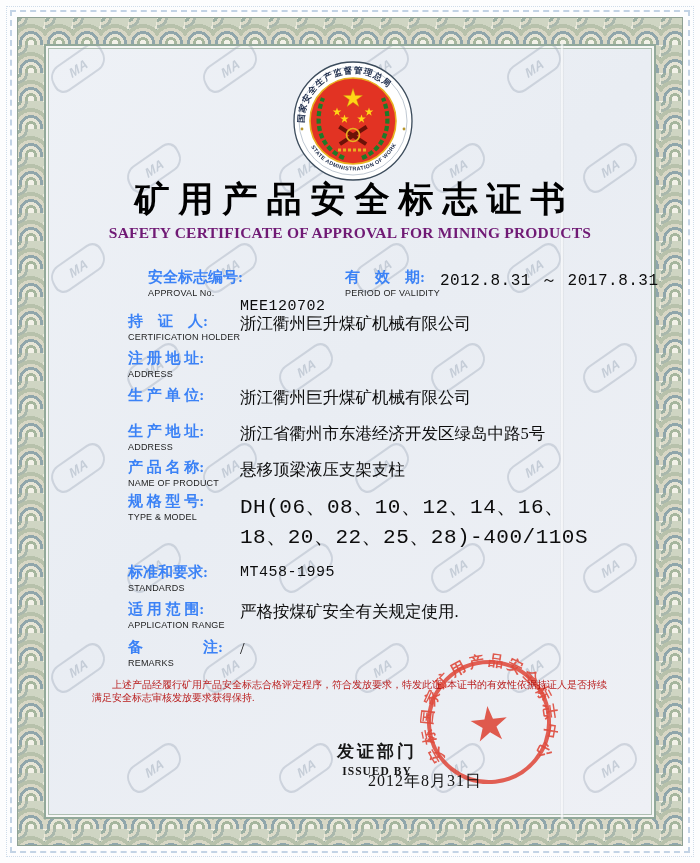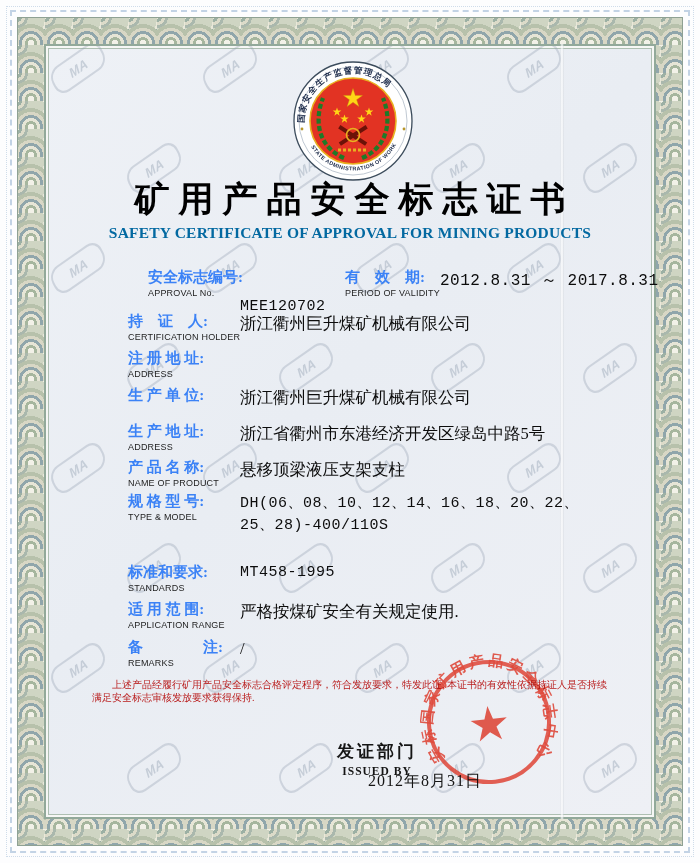--- a/index.html
+++ b/index.html
@@ -55,21 +55,21 @@
   .content{position:absolute; inset:0; z-index:3;}
 
   .emblem{position:absolute; left:291px; top:59px;}
   .title{
     position:absolute; left:0; right:0; top:176px; text-align:center;
     font-size:35px; font-weight:bold; letter-spacing:9px; text-indent:9px;
     color:#000000;
   }
   .subtitle{
     position:absolute; left:0; right:0; top:224px; text-align:center;
-    font-size:15.5px; font-weight:bold; letter-spacing:.2px; color:#0369a1;
+    font-size:15.5px; font-weight:bold; letter-spacing:.2px; color:#701a75;
   }
 
   .lbl-cn{font-size:15px; font-weight:bold; white-space:nowrap; color:#3b82f6;}
   .lbl-en{
     font-size:9px; color:#1d1d1d; margin-top:1px; letter-spacing:.2px;
     font-family:"Liberation Sans","DejaVu Sans",sans-serif; white-space:nowrap;
   }
   .val-cn{font-size:16.5px; color:#0c0c0c; white-space:nowrap;}
   .val-mono{
     font-family:"Liberation Mono","DejaVu Sans Mono",monospace;
@@ -212,21 +212,21 @@
       <div class="val val-cn">浙江省衢州市东港经济开发区绿岛中路5号</div>
     </div>
     <div class="frow" style="top:458px">
       <div class="lbl-cn">产 品 名 称:</div>
       <div class="lbl-en">NAME OF PRODUCT</div>
       <div class="val val-cn">悬移顶梁液压支架支柱</div>
     </div>
     <div class="frow" style="top:492px">
       <div class="lbl-cn">规 格 型 号:</div>
       <div class="lbl-en">TYPE &amp; MODEL</div>
-      <div class="val val-mono wrap" style="font-size:15px">DH(06、08、10、12、14、16、18、20、22、25、28)-400/110S</div>
+      <div class="val val-mono wrap" style="font-size:21px">DH(06、08、10、12、14、16、18、20、22、25、28)-400/110S</div>
     </div>
     <div class="frow" style="top:563px">
       <div class="lbl-cn">标准和要求:</div>
       <div class="lbl-en">STANDARDS</div>
       <div class="val val-mono">MT458-1995</div>
     </div>
     <div class="frow" style="top:638px">
       <div class="lbl-cn">备　　　　注:</div>
       <div class="lbl-en">REMARKS</div>
       <div class="val val-cn">/</div>

